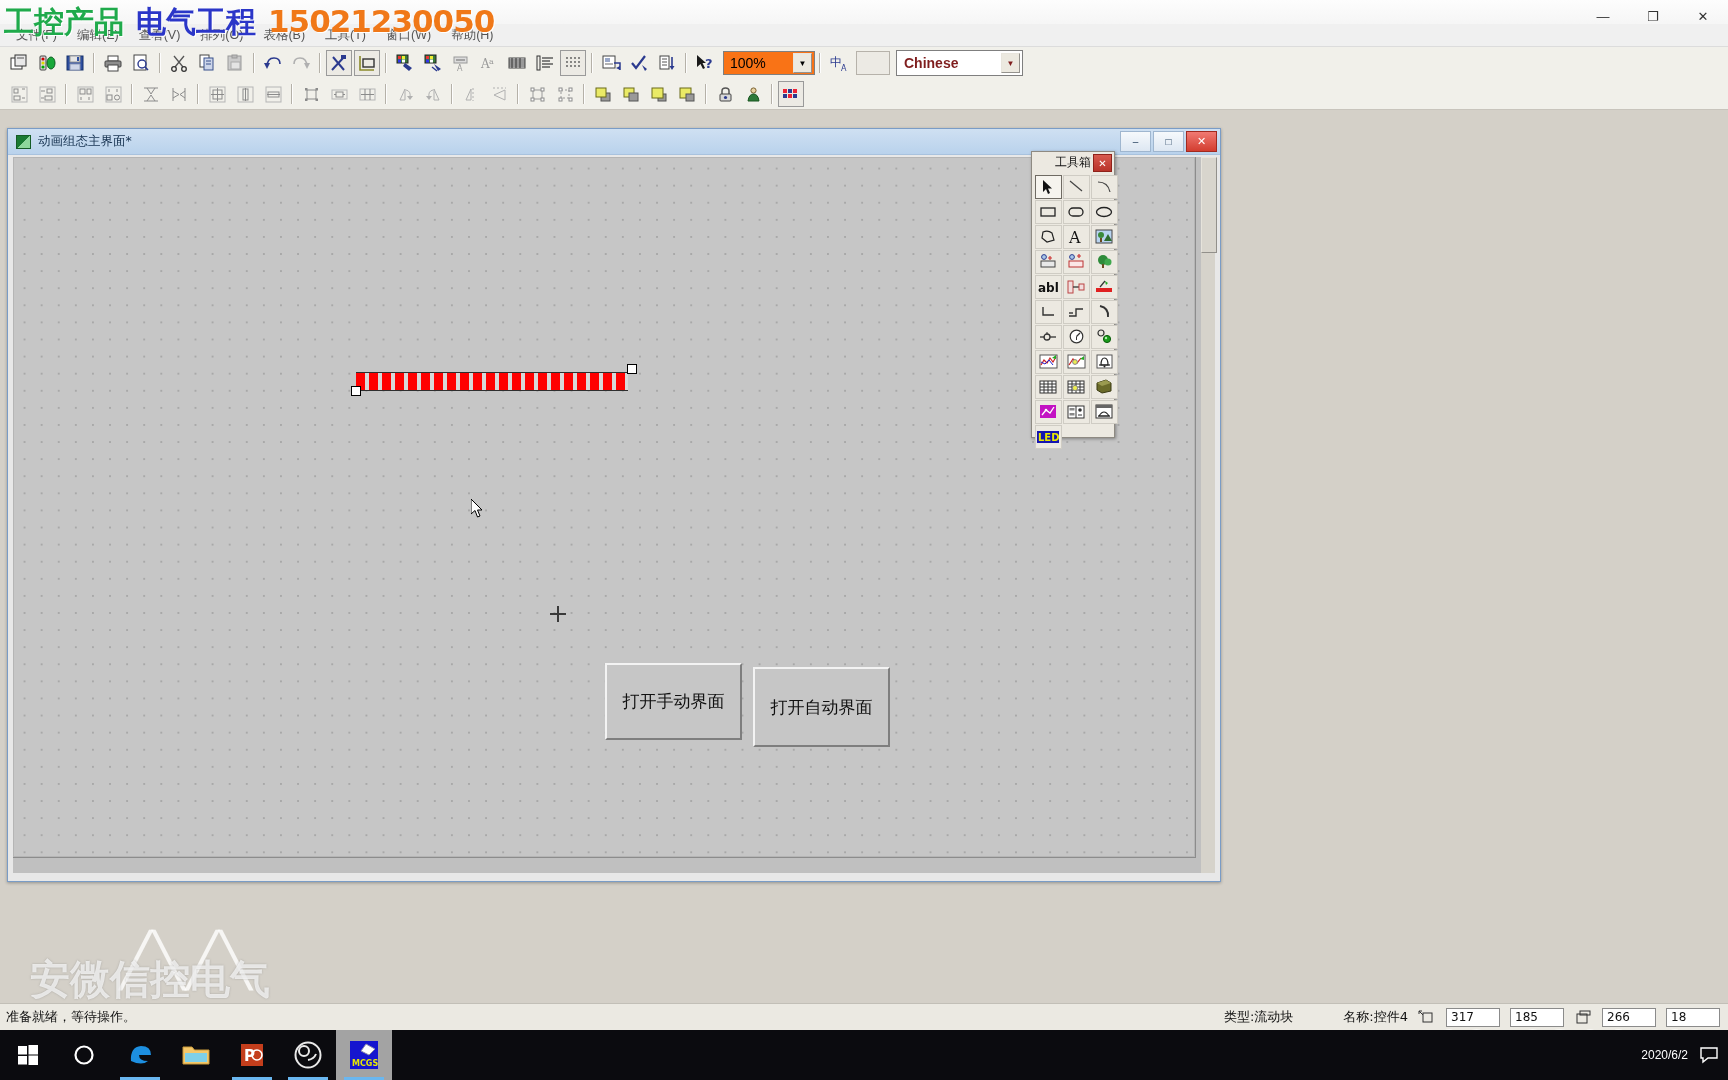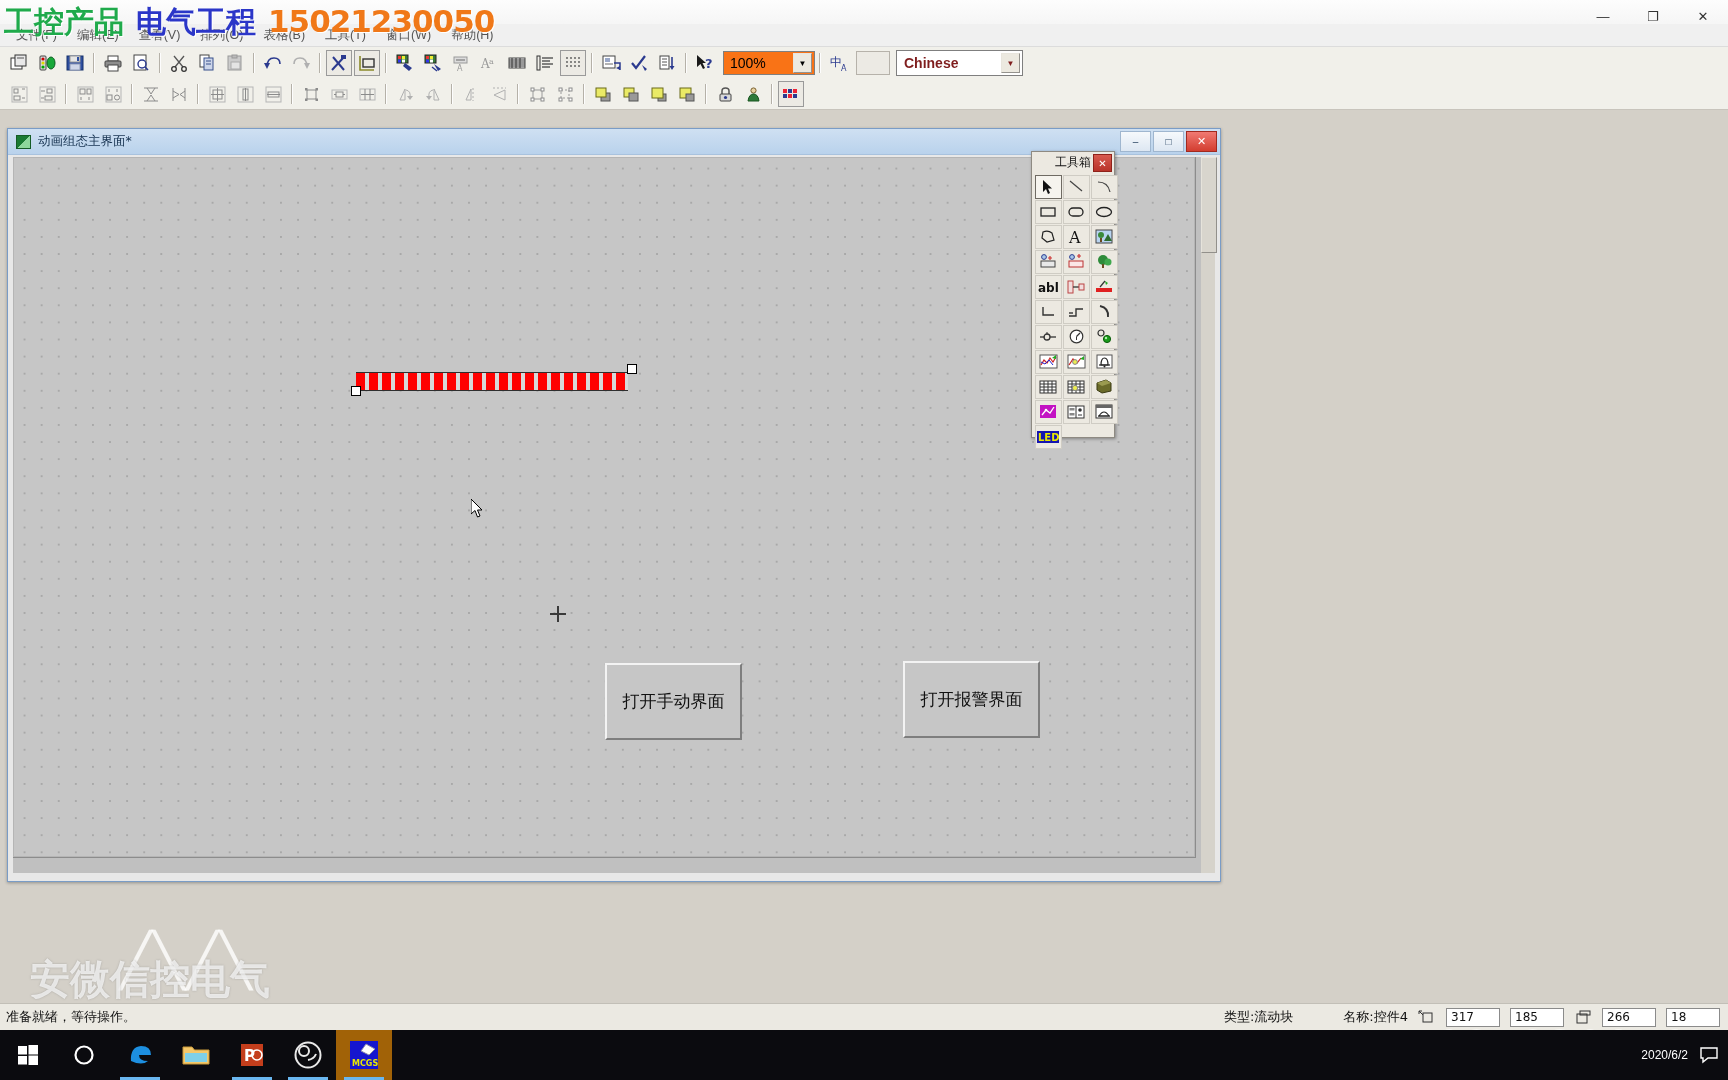--- a/index.html
+++ b/index.html
@@ -405,21 +405,21 @@
     width: 1728px; height: 50px;
     background: #0b0b0f;
     display: flex; align-items: center;
     z-index: 80;
   }
   .tb-item {
     width: 56px; height: 50px;
     display: flex; align-items: center; justify-content: center;
     position: relative;
   }
-  .tb-item.active { background: #a16207; }
+  .tb-item.active { background: #a3a3a3; }
   .tb-item .underline {
     position: absolute; bottom: 0; left: 8px;
     width: 40px; height: 3px; background: #6ab7f0;
   }
   .tray {
     position: absolute; right: 8px; top: 0; height: 50px;
     display: flex; align-items: center; gap: 10px;
     color: #fff; font-size: 12px;
   }
   .tray-clock { text-align: center; line-height: 16px; }
@@ -927,21 +927,21 @@
           </div>
 
           <div class="cursor-arrow">
             <svg width="14" height="21" viewBox="0 0 14 21">
               <polygon points="0,0 0,15 4,11.5 6.5,18 9,17 6.5,11 11,11" fill="#fff" stroke="#000" stroke-width="1"></polygon>
             </svg>
           </div>
           <div class="cursor-cross"></div>
 
           <div class="nav-btn b1">打开手动界面</div>
-          <div class="nav-btn b3">打开报警界面</div>
+          <div class="nav-btn b2">打开自动界面</div>
         </div>
       </div>
 
       <div class="vscroll">
         <div class="thumb"></div>
       </div>
     </div>
 
     <div class="toolbox">
       <div class="toolbox-title">

